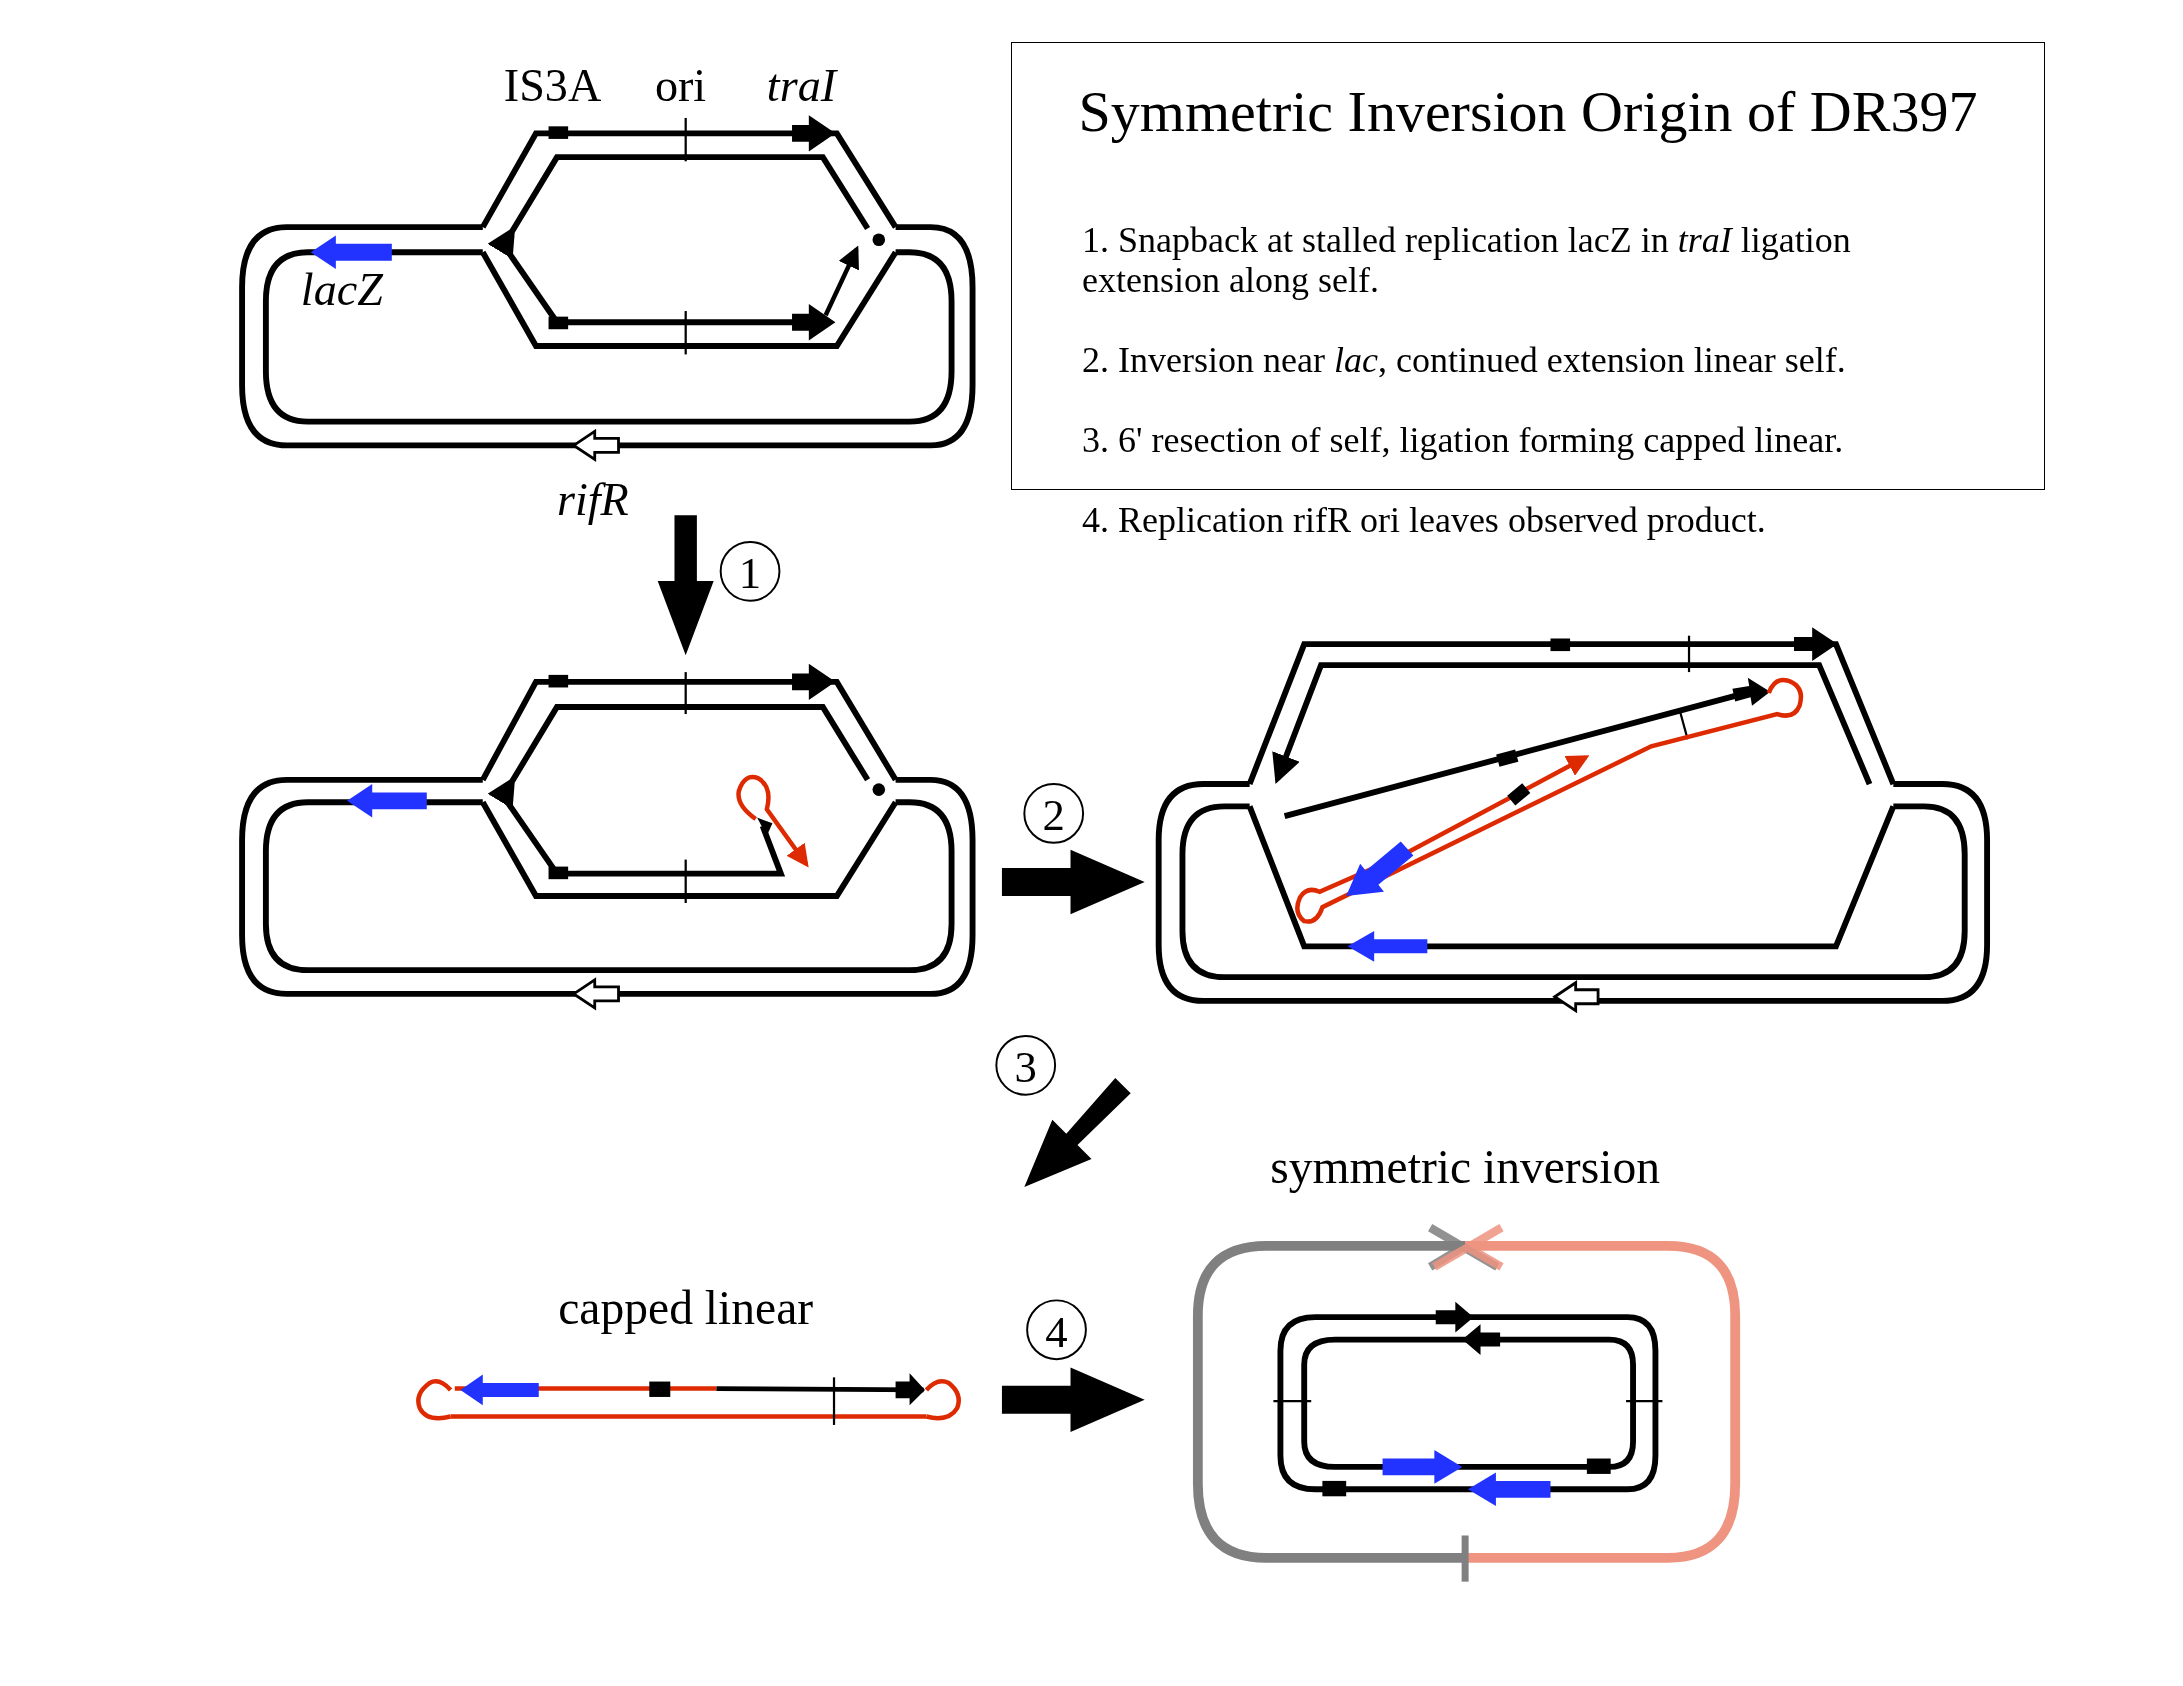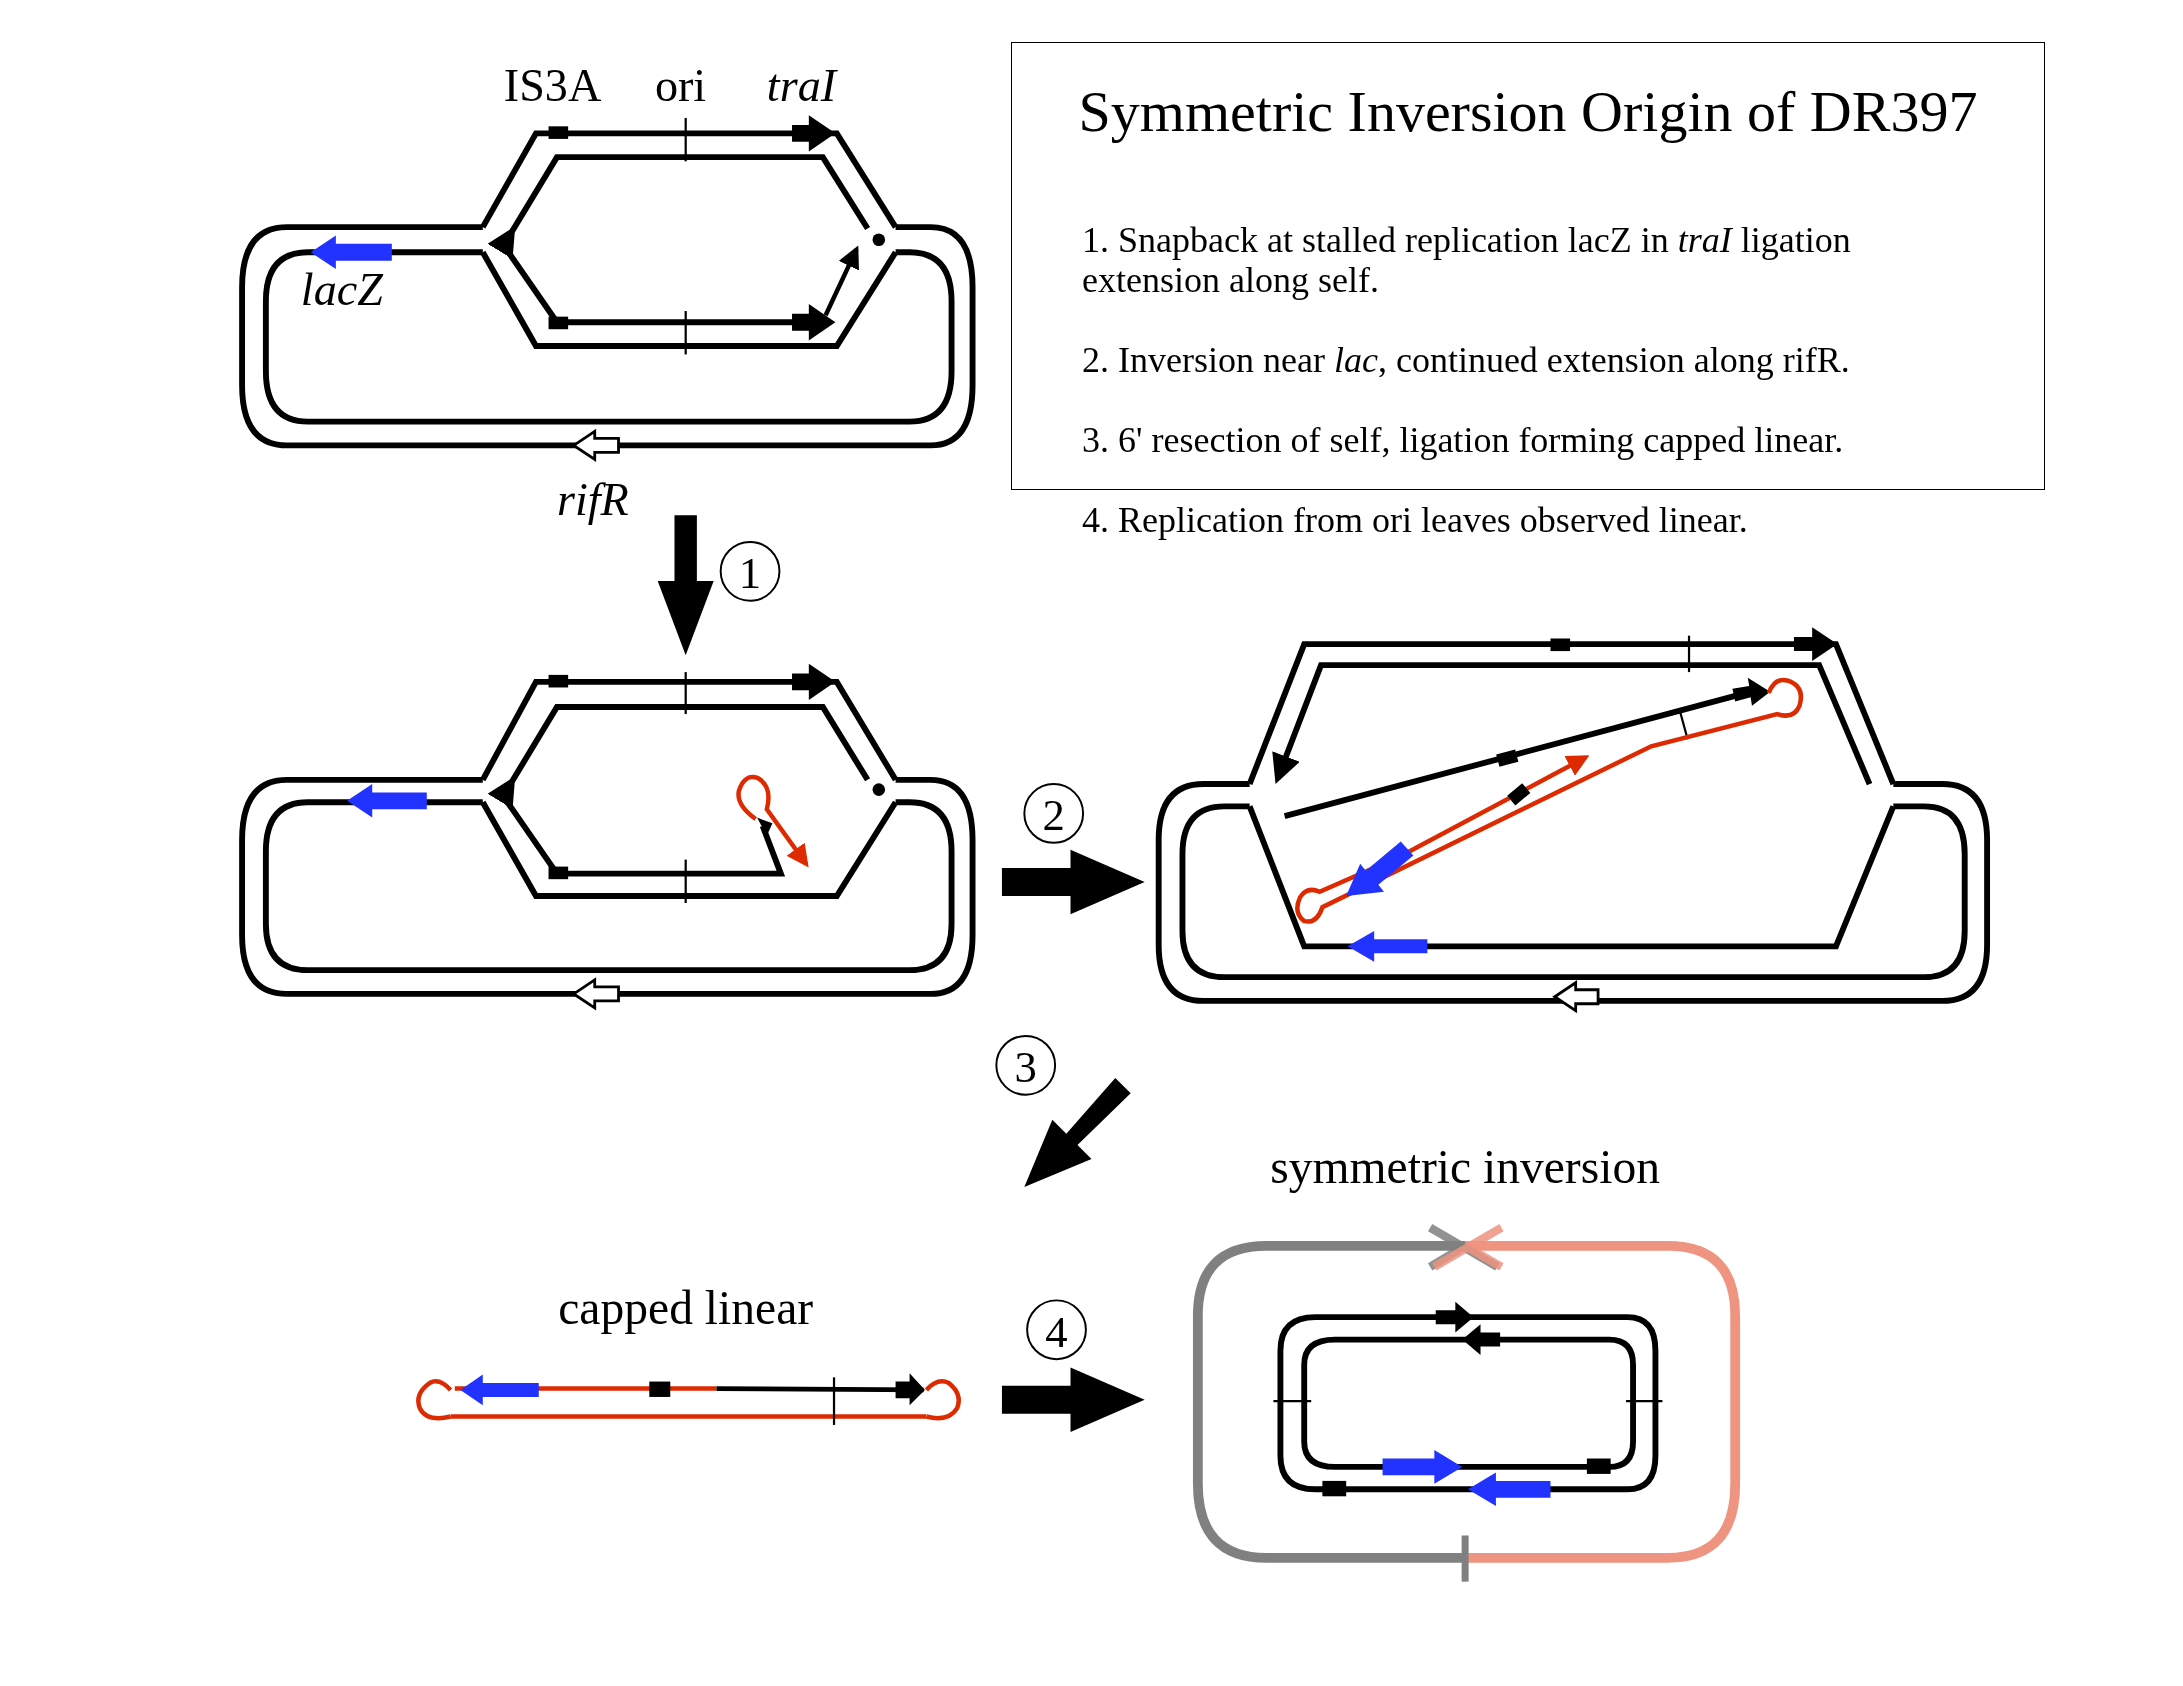--- a/index.html
+++ b/index.html
@@ -24,29 +24,29 @@
 <div class="box">
   <div class="box-title">Symmetric Inversion Origin of DR397</div>
   <div class="steps">
     <div class="step">
       <span>1.</span>
       <span>Snapback at stalled replication lacZ in </span><i>traI</i><span> ligation</span><br>
       <span>extension along self.</span>
     </div>
     <div class="step">
       <span>2.</span>
-      <span>Inversion near </span><i>lac</i><span>, continued extension along rifR.</span>
+      <span>Inversion near </span><i>lac</i><span>, continued extension linear self.</span>
     </div>
     <div class="step">
       <span>3.</span>
       <span>6' resection of self, ligation forming capped linear.</span>
     </div>
     <div class="step">
       <span>4.</span>
-      <span>Replication from ori leaves observed linear.</span>
+      <span>Replication rifR ori leaves observed product.</span>
     </div>
   </div>
 </div>
 
 <svg width="2183" height="1687" viewBox="0 0 1560 1205">
   <defs>
     <marker id="ah" viewBox="0 0 10 10" refX="8" refY="5" markerWidth="5" markerHeight="5" orient="auto">
       <path d="M0,0 L10,5 L0,10 z" fill="#000"></path>
     </marker>
     <marker id="ahr" viewBox="0 0 10 10" refX="8" refY="5" markerWidth="5" markerHeight="5" orient="auto">

